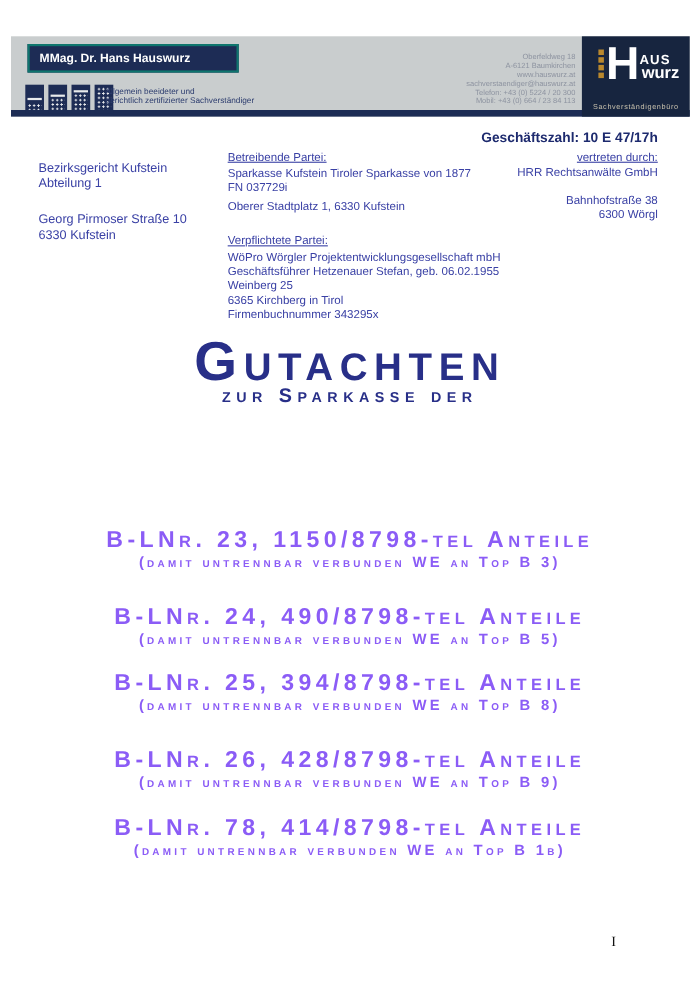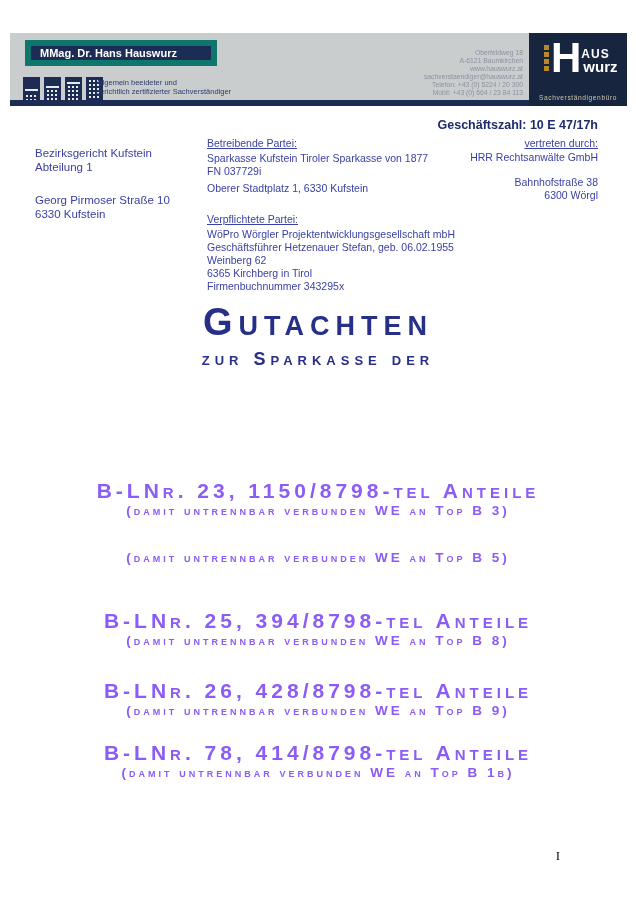--- a/index.html
+++ b/index.html
@@ -6,21 +6,21 @@
   #page {
     position:relative; width:636px; height:900px; background:#ffffff;
     font-family:"Liberation Sans", sans-serif; overflow:hidden;
   }
 
   
   .banner { position:absolute; left:10px; top:33px; width:617px; height:73px; background:#c9cdce; }
   .banner-bar { position:absolute; left:0; bottom:0; width:100%; height:6px; background:#1d2c55; }
   .name-box {
     position:absolute; left:15px; top:7px; width:192px; height:26px;
-    background:#1d2c55; border:6px solid #0f766e; box-sizing:border-box;
+    background:#1d2c55; border:2px solid #0f766e; box-sizing:border-box;
     color:#ffffff; font-weight:bold; font-size:11px;
     display:flex; align-items:center; padding-left:9px;
   }
   .icons { position:absolute; left:13px; bottom:3px; display:flex; gap:4px; }
   .b-icon { width:17px; height:26px; background:#1d2c55; position:relative; }
   .b-icon .dash { position:absolute; left:2px; right:2px; height:2px; background:#e8eaec; }
   .b-icon .dots {
     position:absolute; left:2px; right:2px; bottom:3px;
     background-image: radial-gradient(circle, #e8eaec 34%, rgba(0,0,0,0) 40%);
     background-size:4px 4px;
@@ -59,21 +59,21 @@
   }
   .party-label { text-decoration:underline; }
   .mt1 { margin-top:1px; } .mt2 { margin-top:2px; } .mt4 { margin-top:4px; }
   .mt7 { margin-top:18px; } .mt12 { margin-top:12px; }
   .inset { padding-right:27px; }
   .gap19 { margin-top:19px; }
 
   
   .title { position:absolute; left:0; width:100%; text-align:center; font-weight:bold;
            font-variant:small-caps; color:#282f88; line-height:1; }
-  .t1 { top:303px; font-size:38px; letter-spacing:6px; }
+  .t1 { top:303px; font-size:50px; letter-spacing:6px; }
   .t2 { top:350px; font-size:18px; letter-spacing:5px; }
   .t3 { top:380px; font-size:58px; letter-spacing:3px; }
 
   
   .entry { position:absolute; left:0; width:100%; text-align:center; color:#8b5cf6; }
   .entry-h { font-variant:small-caps; font-weight:bold; font-size:21px; letter-spacing:4px; line-height:1.1; }
   .entry-sub { font-variant:small-caps; font-weight:bold; font-size:13.5px; letter-spacing:3px; line-height:1.1; margin-top:2px; }
   .e1 { top:479px; } .e2 { top:549px; } .e3 { top:609px; } .e4 { top:679px; } .e5 { top:741px; }
 
   .page-num { position:absolute; right:76px; top:848px; font-family:"Liberation Serif", serif; font-size:13px; color:#111111; }
@@ -150,40 +150,41 @@
   </div>
 
   <div class="mid-col">
     <div class="party-label">Betreibende Partei:</div>
     <div class="mt2">Sparkasse Kufstein Tiroler Sparkasse von 1877</div>
     <div>FN 037729i</div>
     <div class="mt4 inset">Oberer Stadtplatz 1, 6330 Kufstein</div>
     <div class="party-label mt7">Verpflichtete Partei:</div>
     <div class="mt2">WöPro Wörgler Projektentwicklungsgesellschaft mbH</div>
     <div>Geschäftsführer Hetzenauer Stefan, geb. 06.02.1955</div>
-    <div>Weinberg 62</div>
+    <div>Weinberg 25</div>
     <div>6365 Kirchberg in Tirol</div>
     <div>Firmenbuchnummer 343295x</div>
   </div>
 
   <div class="right-col">
     <div class="party-label">vertreten durch:</div>
     <div class="mt1">HRR Rechtsanwälte GmbH</div>
     <div class="mt12">Bahnhofstraße 38</div>
     <div>6300 Wörgl</div>
   </div>
 
   <div class="title t1">Gutachten</div>
   <div class="title t2">zur Sparkasse der</div>
 
   <div class="entry e1">
     <div class="entry-h">B-LNr. 23, 1150/8798-tel Anteile</div>
     <div class="entry-sub">(damit untrennbar verbunden WE an Top B 3)</div>
   </div>
   <div class="entry e2">
+    <div class="entry-h">B-LNr. 24, 490/8798-tel Anteile</div>
     <div class="entry-sub">(damit untrennbar verbunden WE an Top B 5)</div>
   </div>
   <div class="entry e3">
     <div class="entry-h">B-LNr. 25, 394/8798-tel Anteile</div>
     <div class="entry-sub">(damit untrennbar verbunden WE an Top B 8)</div>
   </div>
   <div class="entry e4">
     <div class="entry-h">B-LNr. 26, 428/8798-tel Anteile</div>
     <div class="entry-sub">(damit untrennbar verbunden WE an Top B 9)</div>
   </div>

